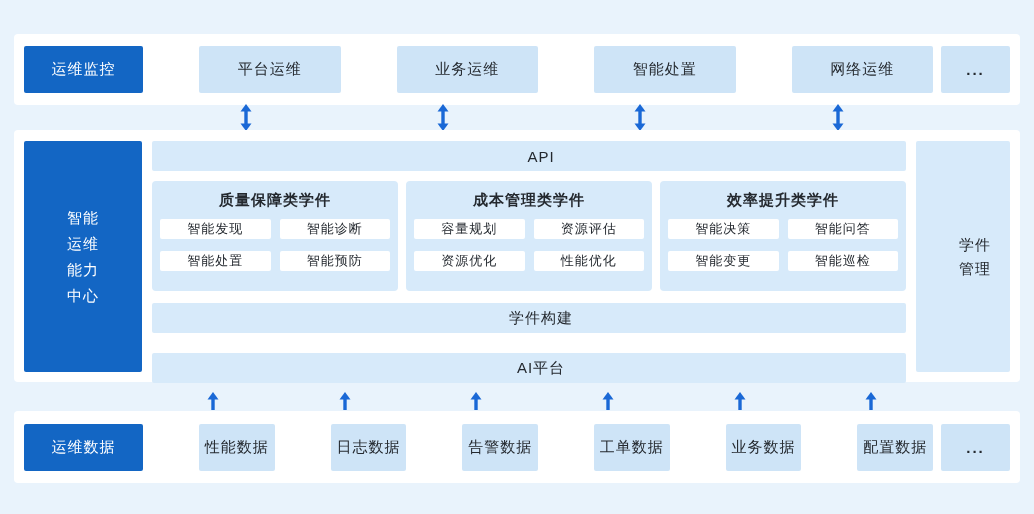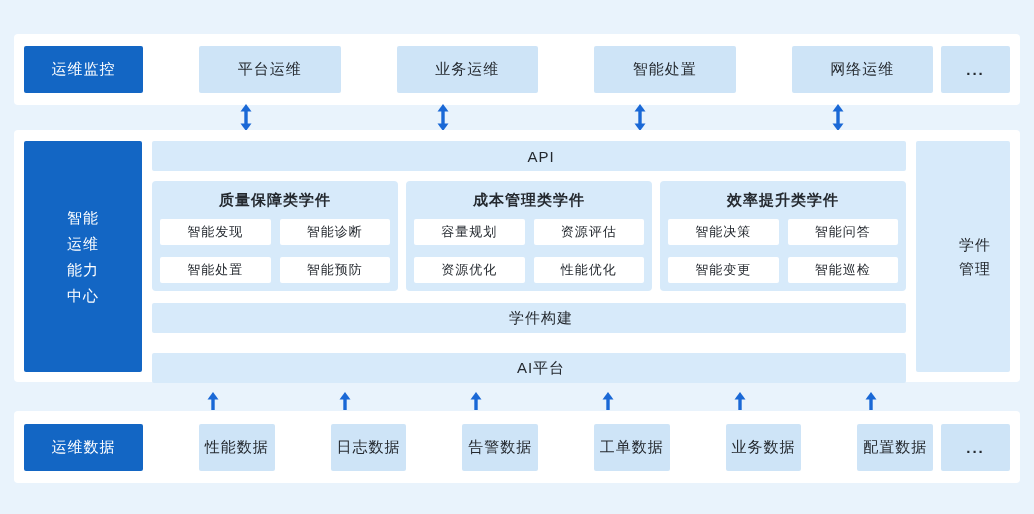--- a/index.html
+++ b/index.html
@@ -112,21 +112,21 @@
     height:38px;
     display:flex;align-items:center;justify-content:center;
     font-size:15px;font-weight:600;letter-spacing:1px;
   }
   .panel-grid{
     display:grid;
     grid-template-columns:1fr 1fr;
     gap:12px 9px;
   }
   .cell{
-    height:26px;
+    height:20px;
     background:var(--cell-bg);
     display:flex;align-items:center;justify-content:center;
     font-size:13px;letter-spacing:1px;font-weight:500;
     border-radius:2px;
   }
   .side-label{
     flex:0 0 70px;width:70px;
     background:var(--panel-bg);
     display:flex;flex-direction:column;
     align-items:center;justify-content:center;

